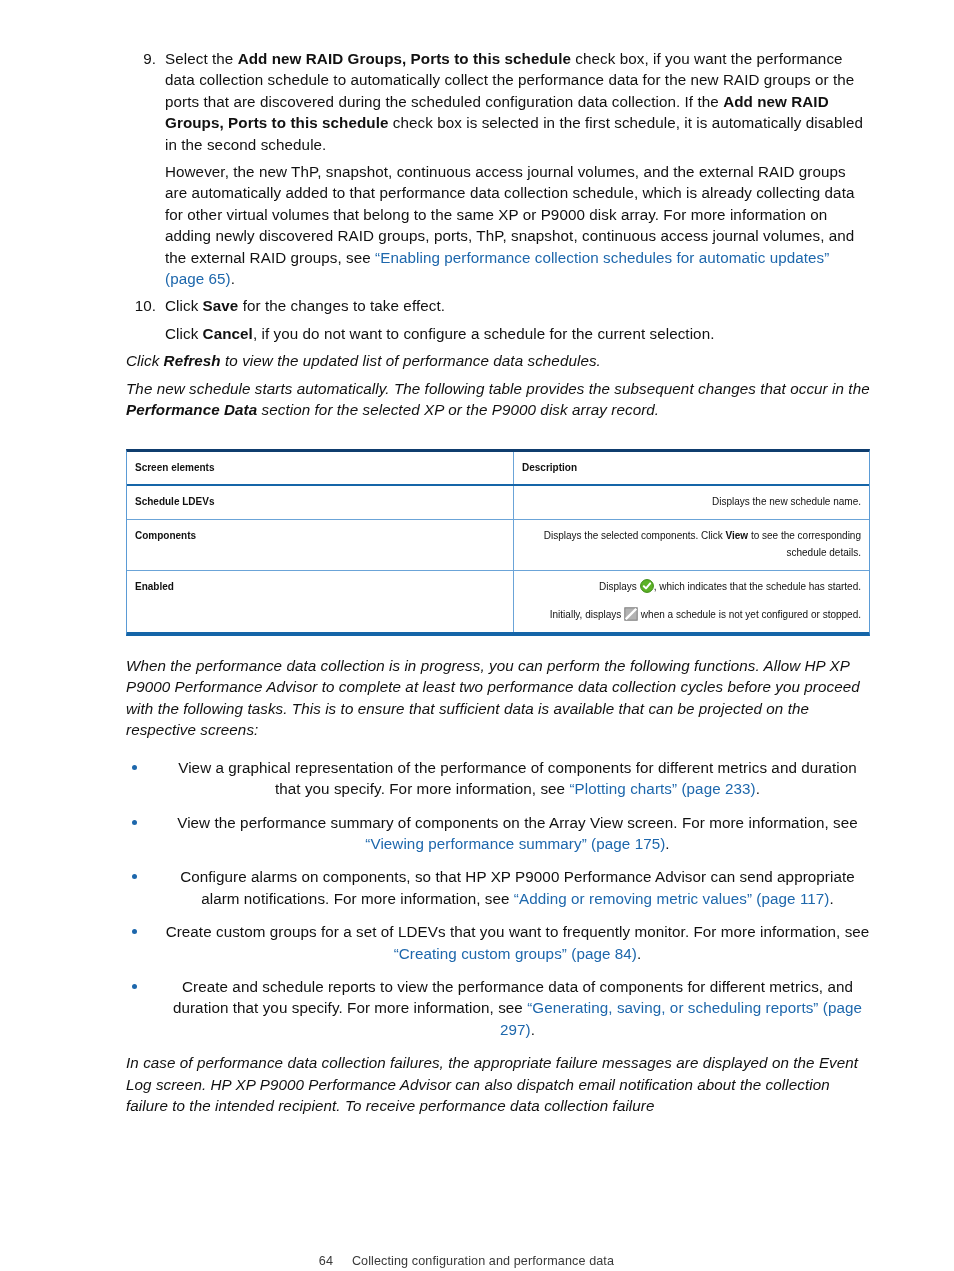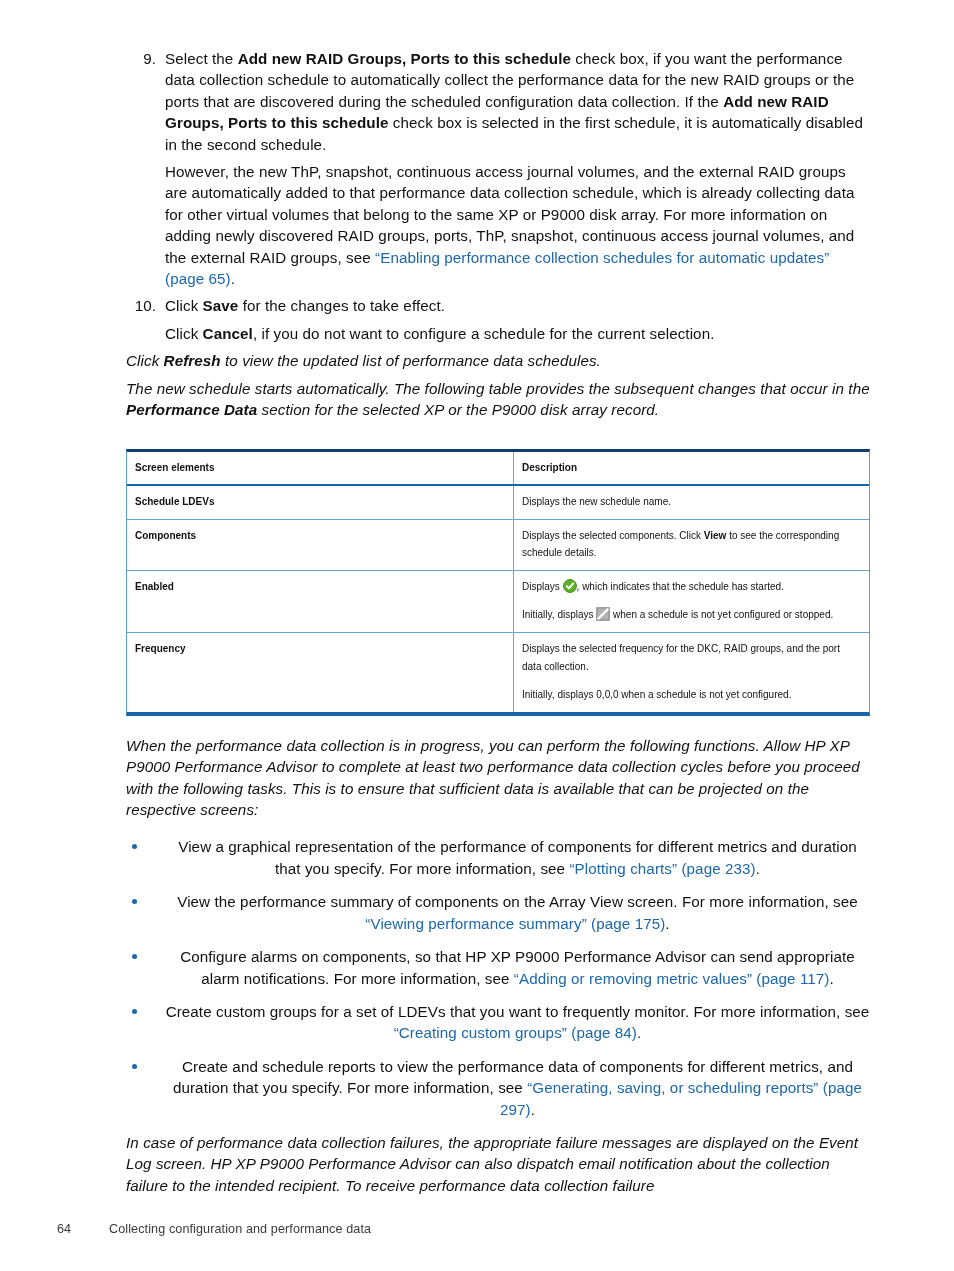--- a/index.html
+++ b/index.html
@@ -104,41 +104,42 @@
     border-right: 1px solid #6ba4d8;
   }
   table.tbl tr:last-child td { border-bottom: none; }
   table.tbl td:last-child { border-right: none; }
   table.tbl td.col1 { width: 370px; }
   table.tbl tr.hdr td {
     font-weight: bold;
     border-bottom: 2px solid #1565a8;
   }
   table.tbl td.cellname { font-weight: bold; }
-  .cell-p { margin: 0; }
+  .cell-p { margin: 0; text-align: right; }
   .cell-p + .cell-p { margin-top: 11px; }
 
   
   .ico {
     display: inline-block;
     vertical-align: -3px;
     width: 14px;
     height: 14px;
   }
   .ico svg { display: block; }
 
   
   .footer {
     position: absolute;
     left: 57px;
-    top: 1222px;
+    top: 1254px;
     width: 800px;
     font-size: 12.6px;
     color: #3a3a3a;
     letter-spacing: 0.1px;
+    text-align: center;
   }
   .footer .pg {
     display: inline-block;
     width: 52px;
   }
 </style>
 </head>
 <body>
 
 <div class="page">
@@ -189,27 +190,20 @@
                       <circle cx="7" cy="7" r="4.4" fill="#ffffff" opacity="0.0"></circle>
                       <circle cx="7" cy="7" r="6.4" fill="none" stroke="#3d8a14" stroke-width="1"></circle>
                       <path d="M3.8 7.2 L6.0 9.4 L10.2 4.4" fill="none" stroke="#ffffff" stroke-width="2.0" stroke-linecap="round" stroke-linejoin="round"></path>
                     </svg></span><span>, which indicates that the schedule has started.</span></div>
                 <div class="cell-p"><span>Initially, displays </span><span class="ico"><svg viewBox="0 0 14 14" width="14" height="14">
                       <rect x="0.8" y="0.8" width="12.4" height="12.4" fill="#b3b3b3" stroke="#7d7d7d" stroke-width="1"></rect>
                       <path d="M2.6 11.4 L11.4 2.6" stroke="#ffffff" stroke-width="2.4" stroke-linecap="square"></path>
                     </svg></span><span> when a schedule is not yet configured or stopped.</span></div>
               </td>
             </tr>
-            <tr>
-              <td class="col1 cellname">Frequency</td>
-              <td>
-                <div class="cell-p"><span>Displays the selected frequency for the DKC, RAID groups, and the port data collection.</span></div>
-                <div class="cell-p"><span>Initially, displays 0,0,0 when a schedule is not yet configured.</span></div>
-              </td>
-            </tr>
           </tbody>
       </table>
     </div>
 
     <div class="gap-lg"></div>
     <div class="body-text para" id="intro-host"><span>When the performance data collection is in progress, you can perform the following functions. Allow HP XP P9000 Performance Advisor to complete at least two performance data collection cycles before you proceed with the following tasks. This is to ensure that sufficient data is available that can be projected on the respective screens:</span></div>
 
     <div class="bullets" id="bullets-host">
         <div class="body-text bullet-item"><span class="bullet-dot"></span><span>View a graphical representation of the performance of components for different metrics and duration that you specify. For more information, see </span><span class="lnk">“Plotting charts” (page 233)</span><span>.</span></div>
         <div class="body-text bullet-item"><span class="bullet-dot"></span><span>View the performance summary of components on the Array View screen. For more information, see </span><span class="lnk">“Viewing performance summary” (page 175)</span><span>.</span></div>

